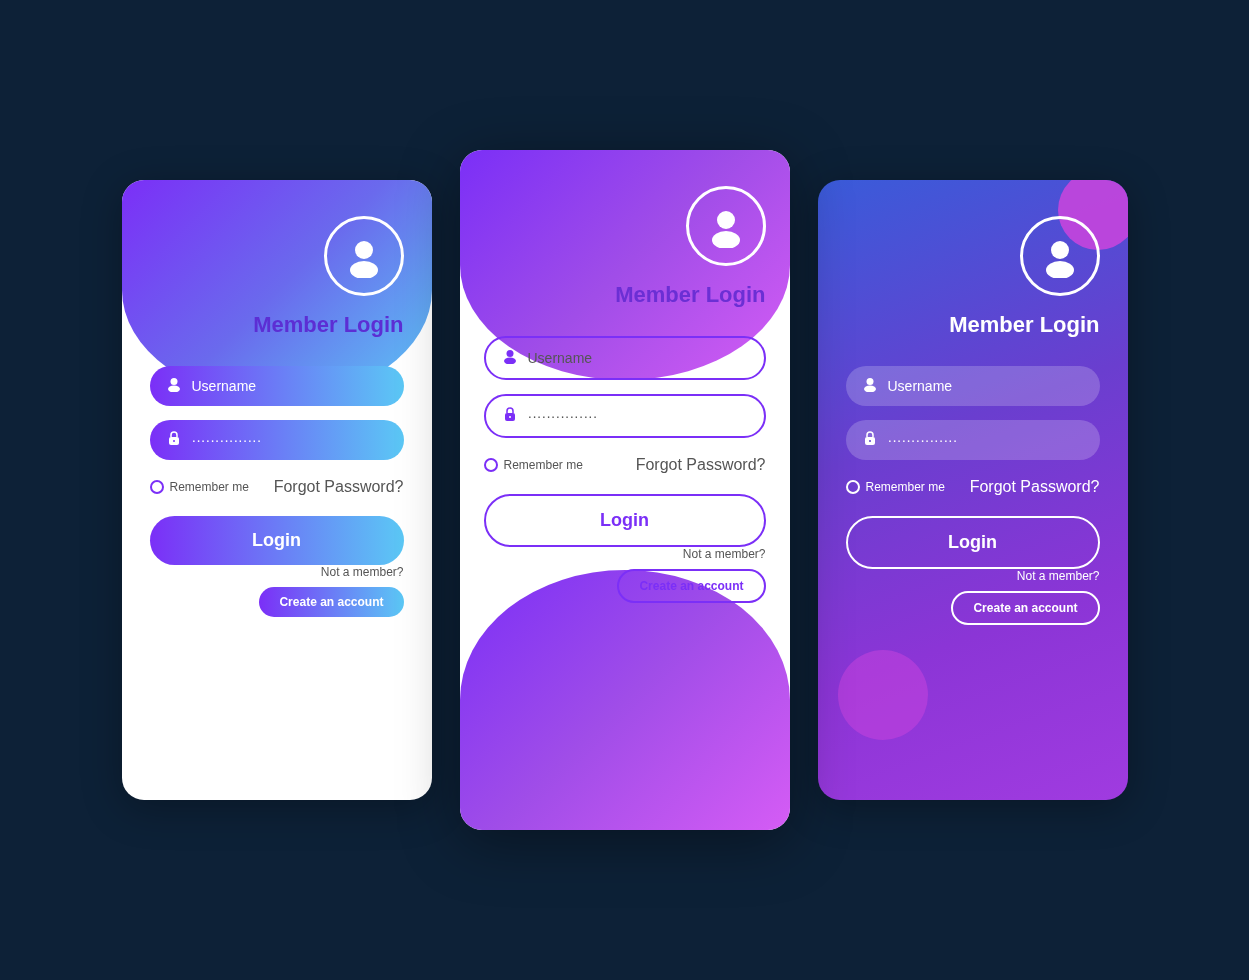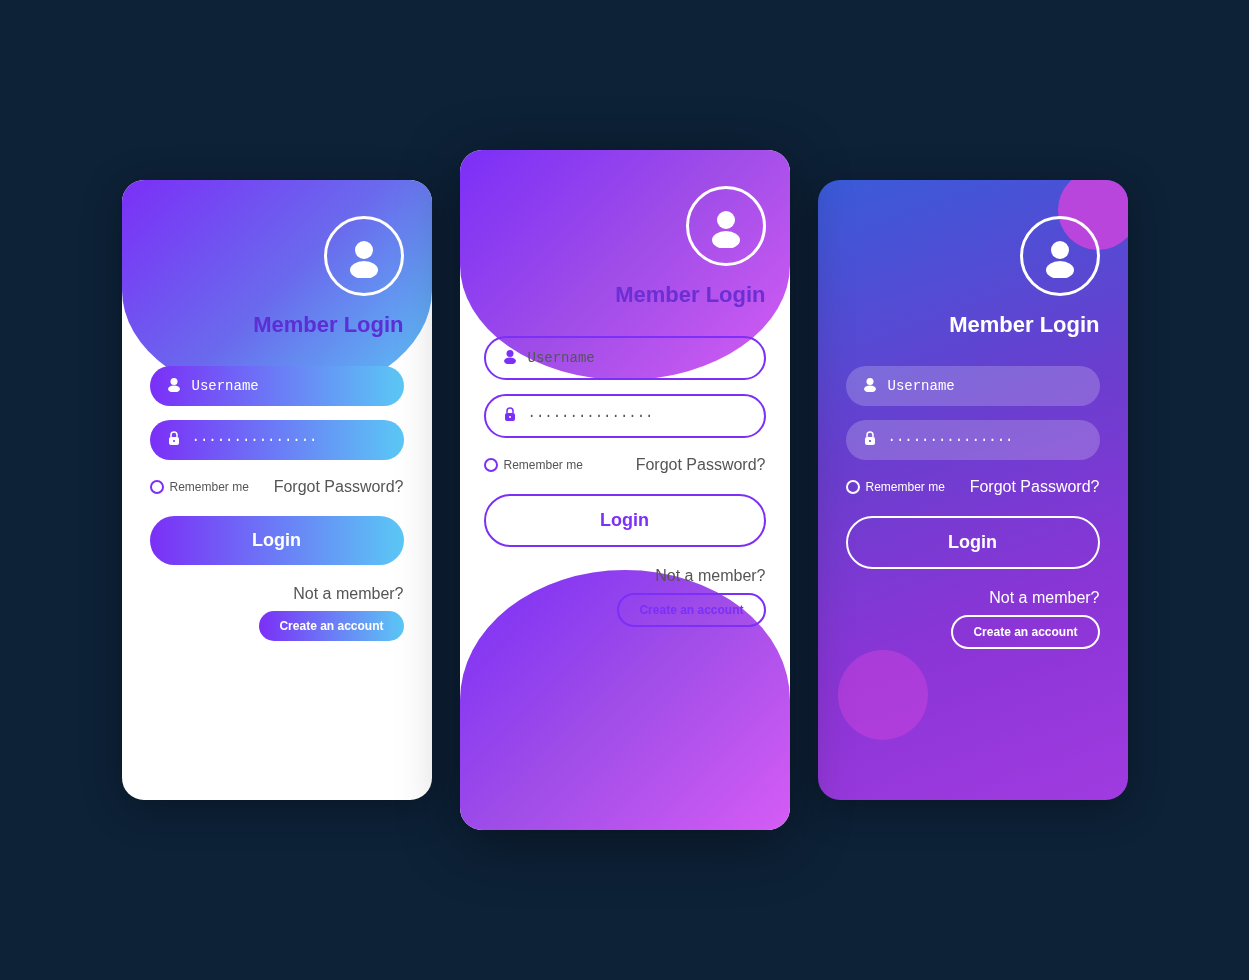--- a/index.html
+++ b/index.html
@@ -178,21 +178,20 @@
     }
 
     .card-1 .input-icon { color: white; }
     .card-2 .input-icon { color: #7b2ff7; }
     .card-3 .input-icon { color: white; }
 
     .input-text {
       font-size: 14px;
       font-weight: 500;
       flex: 1;
-      font-family: Liberation Mono, monospace;
     }
 
     .card-1 .input-text { color: white; }
     .card-2 .input-text { color: #555; }
     .card-3 .input-text { color: white; }
 
     
     .options-row {
       display: flex;
       align-items: center;
@@ -235,42 +234,41 @@
 
     
     .login-btn {
       width: 100%;
       padding: 14px;
       border-radius: 30px;
       border: none;
       font-size: 18px;
       font-weight: 700;
       cursor: pointer;
-      margin-bottom: 20px;
     }
 
     .card-1 .login-btn {
       background: linear-gradient(90deg, #7b2ff7, #5bc8f5);
       color: white;
     }
 
     .card-2 .login-btn {
       background: white;
       color: #7b2ff7;
       border: 2px solid #7b2ff7;
     }
 
     .card-3 .login-btn {
       background: transparent;
       color: white;
       border: 2px solid white;
     }
 
     .not-member {
-      font-size: 16px;
+      font-size: 12px;
       margin-bottom: 8px;
     }
 
     .card-1 .not-member { color: #555; }
     .card-2 .not-member { color: #555; }
     .card-3 .not-member { color: white; }
 
     .create-account-btn {
       padding: 8px 20px;
       border-radius: 20px;

